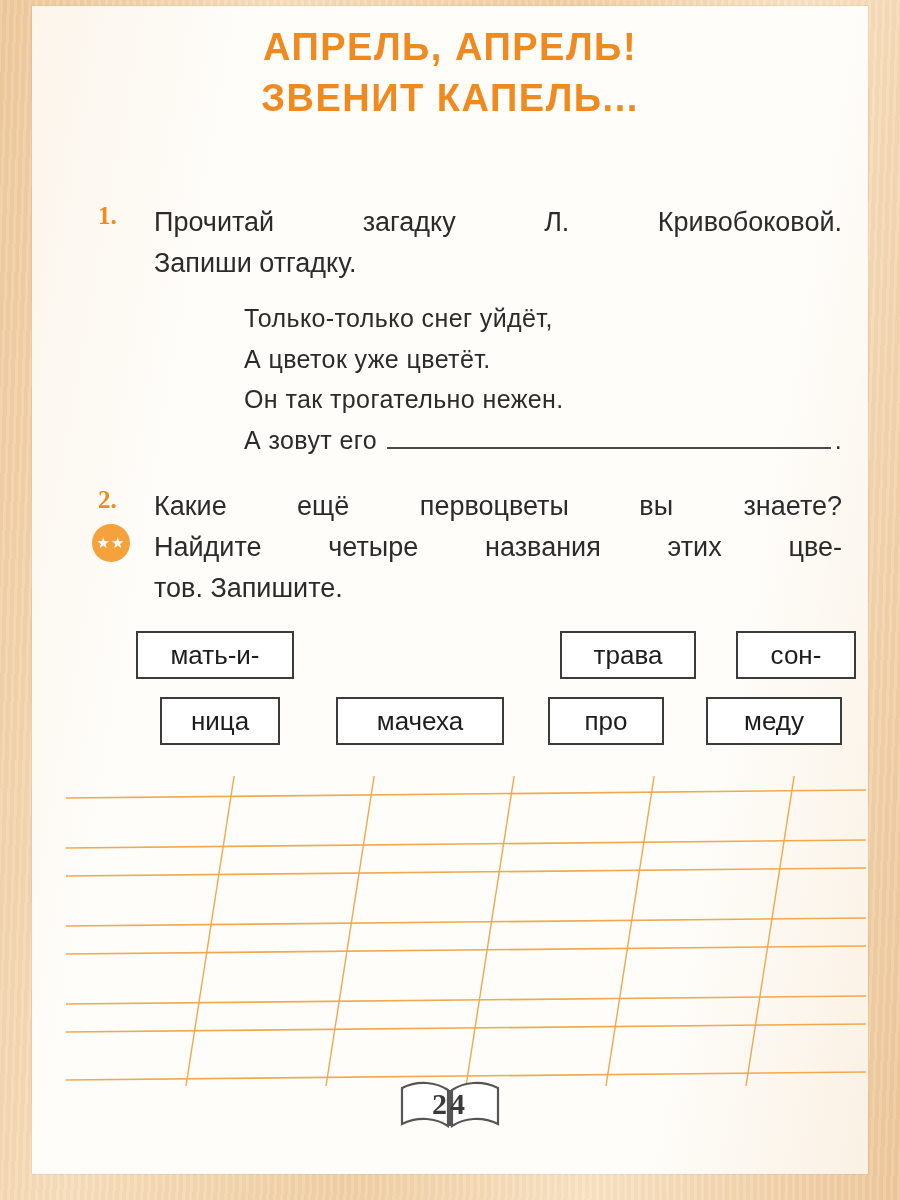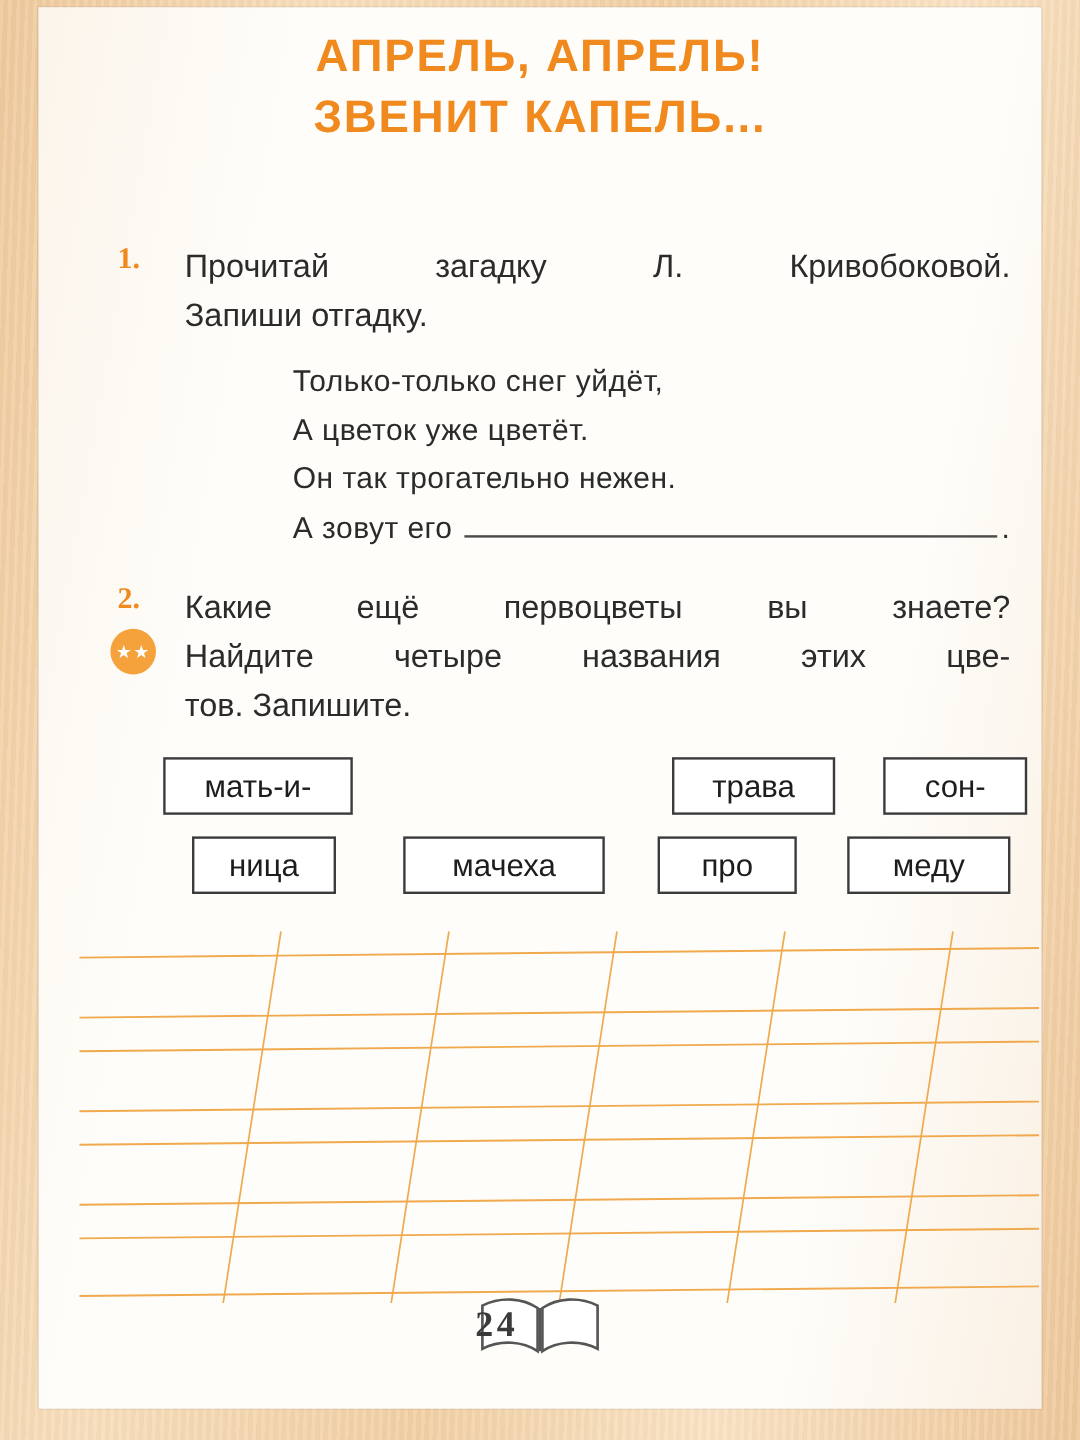--- a/index.html
+++ b/index.html
@@ -166,21 +166,21 @@
     display: flex;
     justify-content: center;
     align-items: center;
   }
   .book-icon {
     position: relative;
     width: 108px;
     height: 56px;
     display: flex;
     align-items: center;
-    justify-content: flex-start;
+    justify-content: center;
   }
   .book-icon svg { position: absolute; left: 0; top: 0; }
   .page-num-text {
     position: relative;
     font-family: "Liberation Serif", serif;
     font-size: 30px;
     font-weight: bold;
     color: #3a3a3a;
     letter-spacing: 3px;
   }

